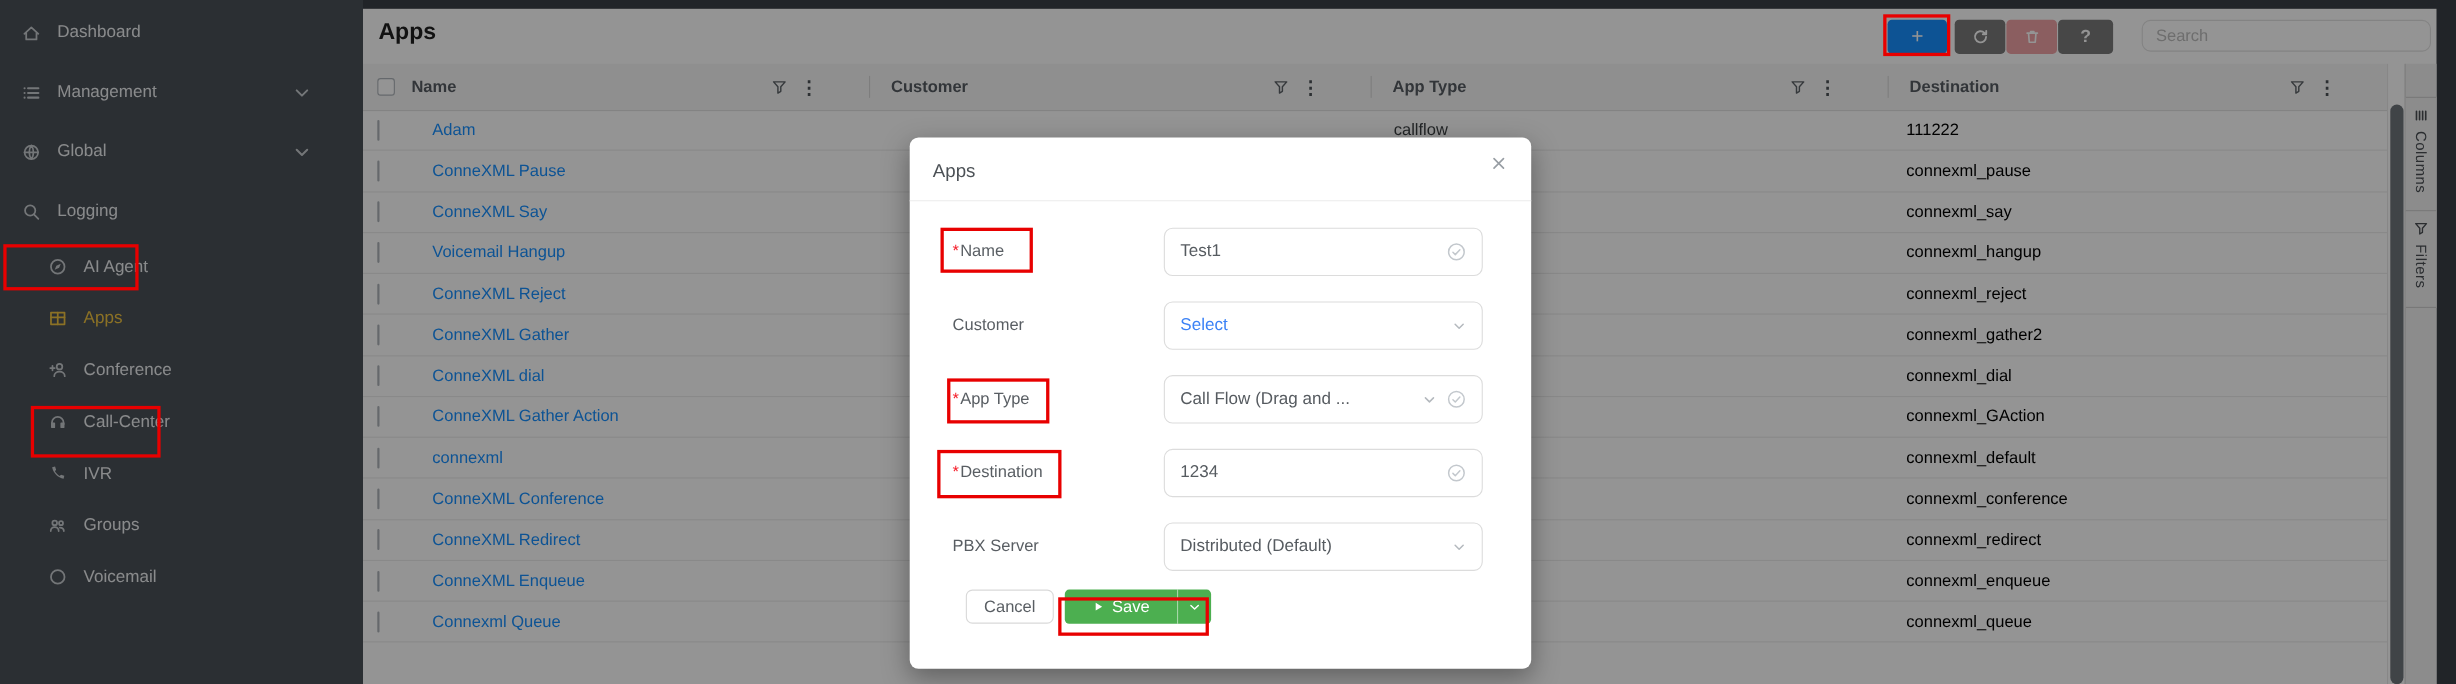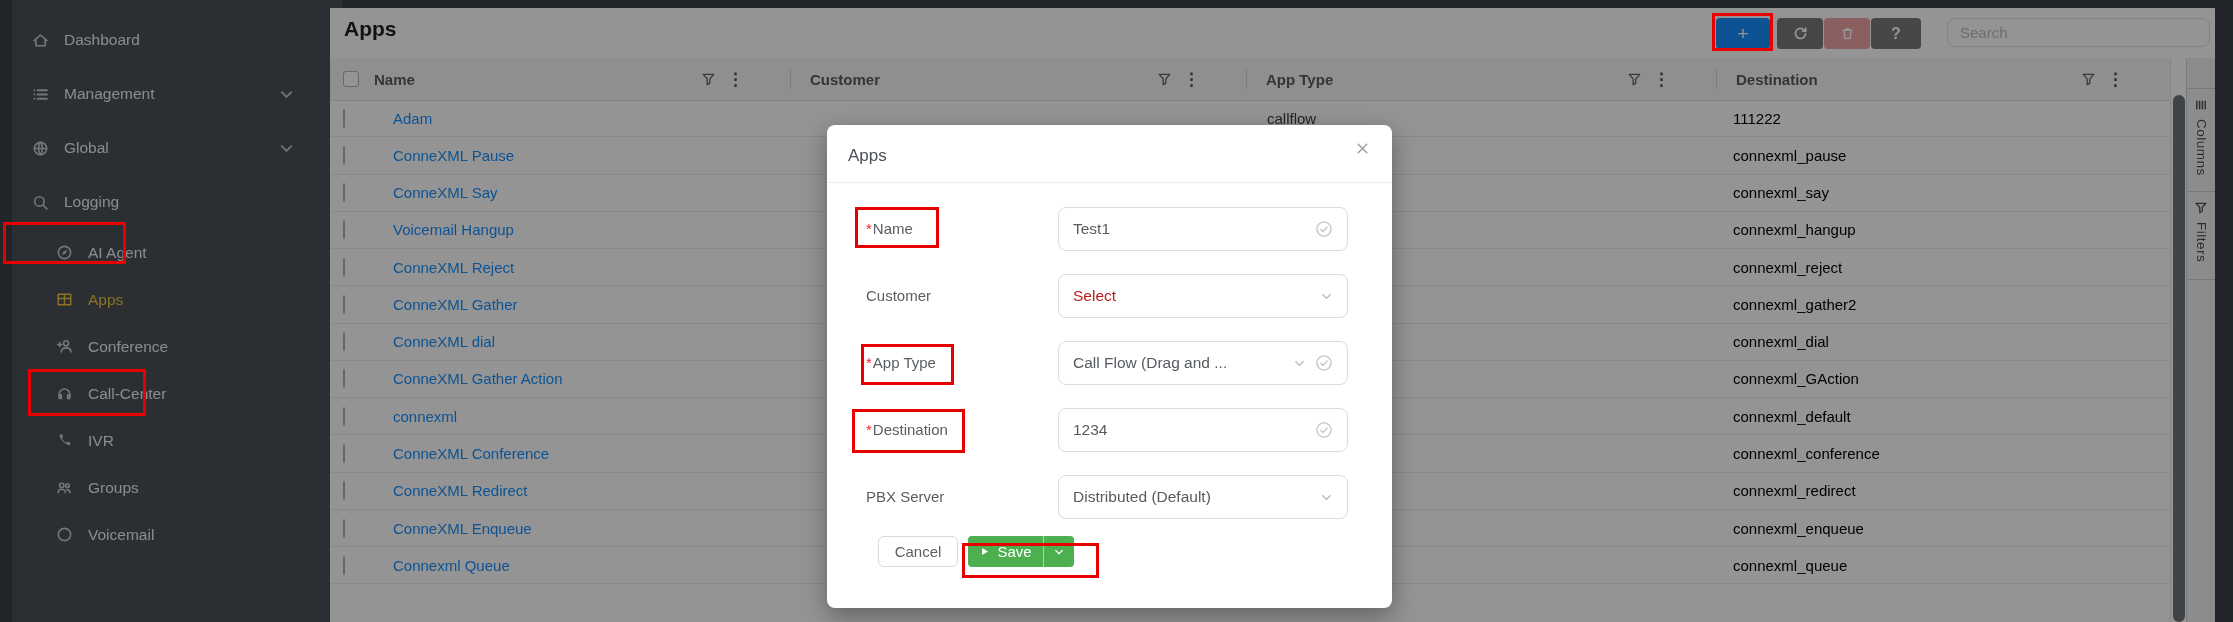--- a/index.html
+++ b/index.html
@@ -1,20 +1,20 @@
 <!DOCTYPE html>
 <html><head>
 <meta charset="utf-8">
 <style>
   html,body{margin:0;padding:0}
   body{width:2233px;height:622px;position:relative;overflow:hidden;
        background:#3a3f45;font-family:"Liberation Sans",sans-serif;}
 
   
-  .sidebar{position:absolute;left:12px;top:0;width:330px;height:622px;background:#4b5158;z-index:1;padding-top:13px;box-sizing:border-box}
+  .sidebar{position:absolute;left:0;top:0;width:330px;height:622px;background:#4b5158;z-index:1;padding-top:3px;box-sizing:border-box}
   .side-item{position:relative;height:54px;display:flex;align-items:center;padding-left:20px;color:#edeff1;font-size:15.5px;cursor:pointer;white-space:nowrap}
   .side-item .icn{color:#c7cbcf;font-size:17px;margin-right:15px;display:inline-flex}
   .side-item.lvl2{height:47px;padding-left:44px}
   .side-item.active{color:#efc341}
   .side-item.active .icn{color:#efc341}
   .side-chev{position:absolute;right:32px;color:#c7cbcf;font-size:13px}
 
   
   .content{position:absolute;left:330px;top:8px;width:1885px;height:614px;background:#fff;z-index:1}
   .page-title{position:absolute;left:14px;top:9px;font-size:21px;font-weight:700;color:#1f1f1f}
@@ -63,27 +63,27 @@
   .modal{position:absolute;left:827px;top:125px;width:565px;height:483px;background:#fff;border-radius:8px;box-shadow:0 8px 24px rgba(0,0,0,.35);z-index:60}
   .m-title{position:absolute;left:21px;top:21px;font-size:17px;color:#4b5055}
   .m-close{position:absolute;right:22px;top:16px;font-size:15px;color:#989ea4;cursor:pointer;display:inline-flex}
   .m-div{position:absolute;left:0;right:0;top:57px;height:1px;background:#ededed}
   .m-fields{position:absolute;left:0;top:82px;width:100%}
   .frow{position:relative;height:44px;margin-bottom:23px}
   .flabel{position:absolute;left:39px;top:0;line-height:44px;font-size:15px;color:#595e63}
   .req{color:#f5222d;margin-right:1px}
   .fctl{position:absolute;left:231px;top:0;width:290px;height:44px;border:1px solid #dcdcdc;border-radius:8px;display:flex;align-items:center;padding:17px 14px;font-size:15.5px;color:#565b60;box-sizing:border-box;background:#fff;cursor:pointer}
   .fval{flex:1;min-width:0;white-space:nowrap;overflow:hidden}
-  .placeholder{color:#b91c1c}
+  .placeholder{color:#3b82f6}
   .ctl-icons{margin-left:8px;display:flex;align-items:center;gap:9px}
   .chev{color:#b4b9be;font-size:13px;display:inline-flex}
   .okc{color:#c3c8cd;font-size:18px;display:inline-flex}
   .m-btns{position:absolute;left:0;top:411px;width:100%;height:31px}
   .btn-cancel{position:absolute;left:51px;width:80px;height:31px;border:1px solid #d9d9d9;border-radius:6px;background:#fff;color:#595e63;font-size:15px;display:flex;align-items:center;justify-content:center;cursor:pointer;font-family:inherit}
-  .btn-save{position:absolute;left:141px;width:106px;height:31px;background:#4caf50;border-radius:4px;color:#fff;display:flex;align-items:stretch;cursor:pointer}
+  .btn-save{position:absolute;left:141px;width:133px;height:31px;background:#4caf50;border-radius:4px;color:#fff;display:flex;align-items:stretch;cursor:pointer}
   .save-main{flex:1;display:flex;align-items:center;justify-content:center;gap:7px;font-size:15px}
   .save-main .icn{font-size:11px;display:inline-flex}
   .save-caret{width:30px;border-left:1px solid rgba(255,255,255,.5);display:flex;align-items:center;justify-content:center;color:#fff;font-size:12px}
 
   
   .ann{position:absolute;border:3px solid #e80000;z-index:80;pointer-events:none;box-sizing:border-box}
   .ann-add{left:1712px;top:13px;width:61px;height:38px}
   .ann-class5{left:3px;top:222px;width:123px;height:42px}
   .ann-apps{left:28px;top:369px;width:118px;height:47px}
   .ann-name{left:855px;top:207px;width:84px;height:41px}

